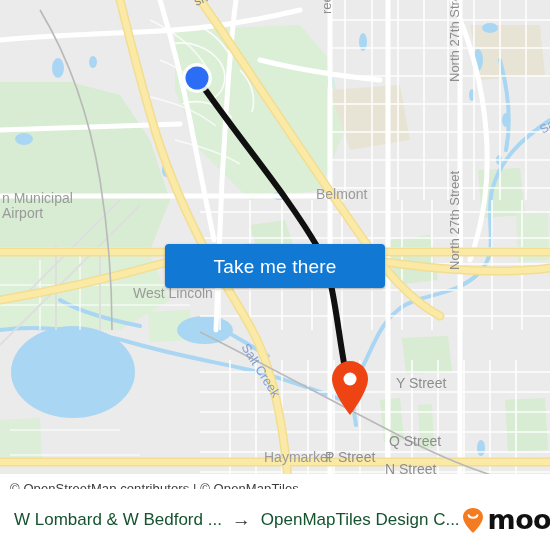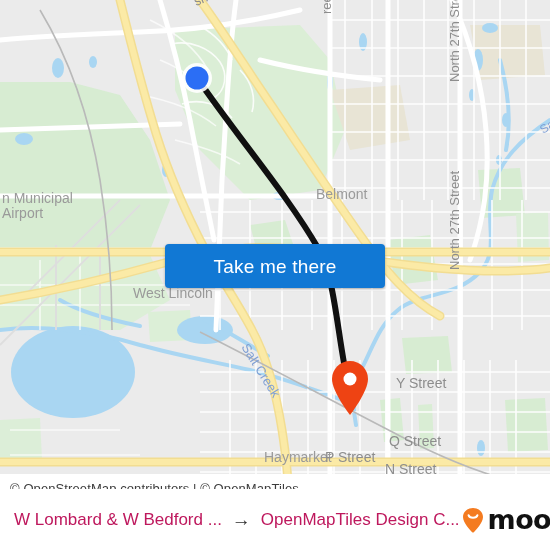--- a/index.html
+++ b/index.html
@@ -35,21 +35,21 @@
     cursor:pointer;z-index:30;border:0;margin-top:20px;
   }
   #cta .cta-label{color:#ffffff;font-size:19px;letter-spacing:.2px;line-height:1;}
 
   
   #footer{
     position:absolute;left:0;top:489px;width:550px;height:61px;
     background:#ffffff;display:flex;align-items:center;
     box-sizing:border-box;padding:0 8px 0 14px;
   }
-  .fo-text{font-size:17px;color:#be185d;white-space:nowrap;}
+  .fo-text{font-size:17px;color:#14532d;white-space:nowrap;}
   .fo-arrow{font-size:19px;color:#2b2b2b;margin:0 10px;line-height:1;}
   #brand{margin-left:auto;display:flex;align-items:center;gap:2px;}
   #brand .brand-word{
     font-family:"DejaVu Sans","Liberation Sans",sans-serif;
     font-weight:bold;font-size:27px;color:#111111;letter-spacing:-0.6px;line-height:1;
   }
 
   
   .mlabel{font-family:"Liberation Sans","DejaVu Sans",sans-serif;}
 </style>

